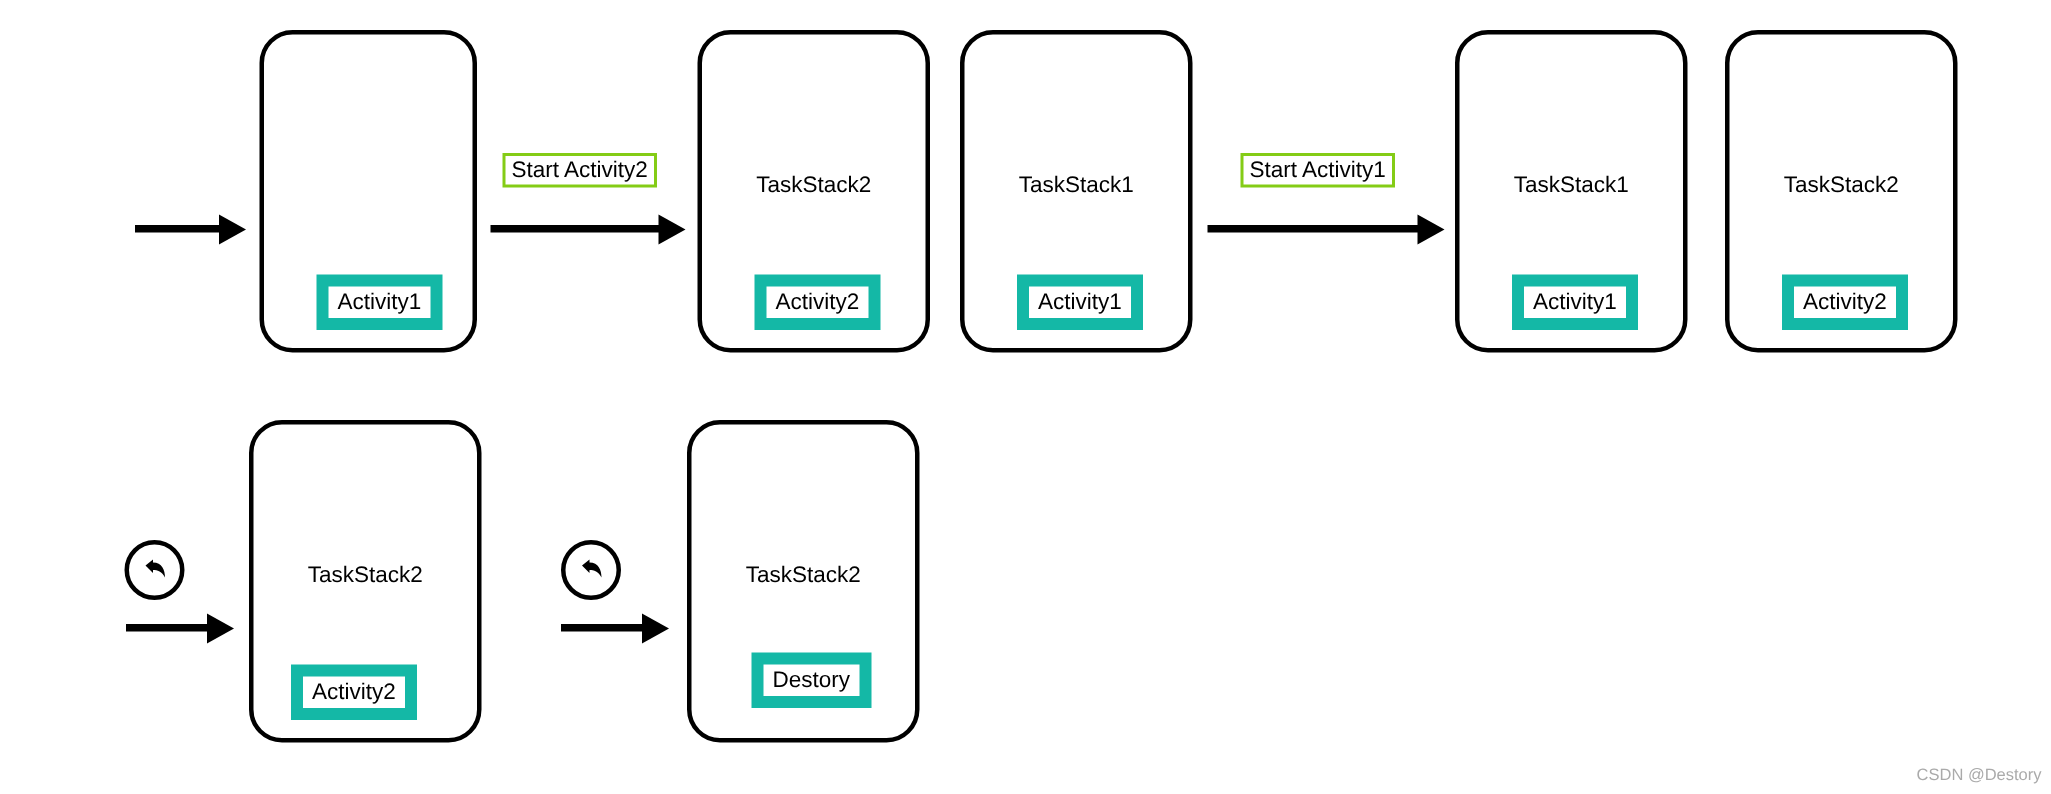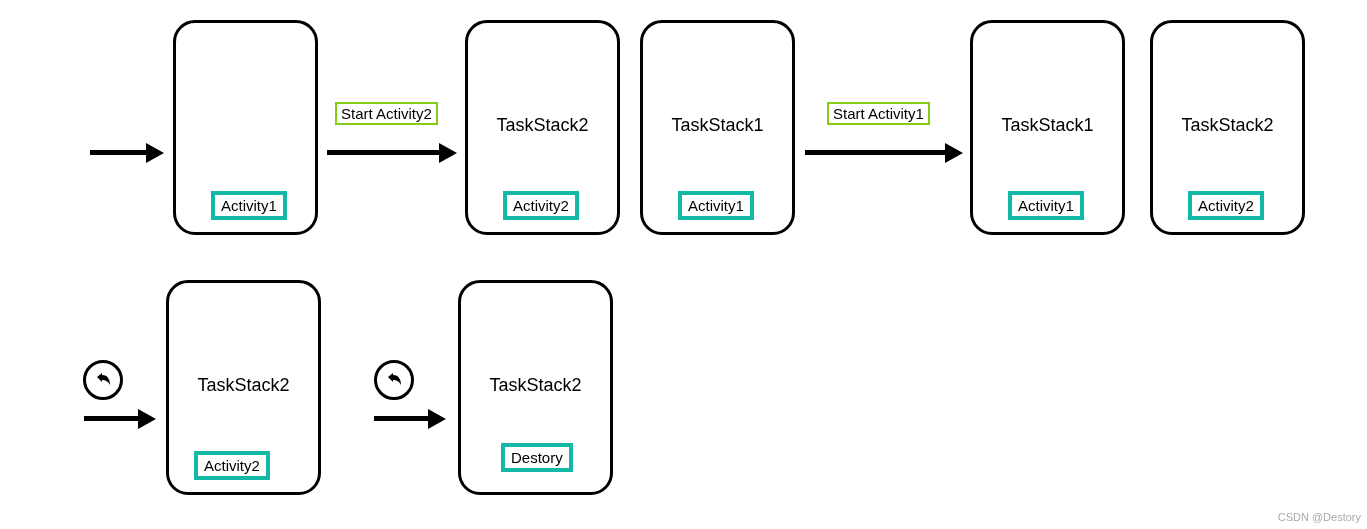--- a/index.html
+++ b/index.html
@@ -16,25 +16,25 @@
     border: 3px solid #000;
     border-radius: 22px;
     background: #fff;
     box-sizing: border-box;
   }
   .stack-title {
     position: absolute;
     top: 92px;
     width: 100%;
     text-align: center;
-    font-size: 18px;
+    font-size: 15px;
   }
   .activity-box {
     position: absolute;
-    border: 4px solid #14b8a6;
+    border: 8px solid #14b8a6;
     font-size: 15px;
     padding: 2px 6px;
     background: #fff;
     white-space: nowrap;
   }
   .label-box {
     position: absolute;
     border: 2px solid #84cc16;
     font-size: 15px;
     padding: 1px 4px;

